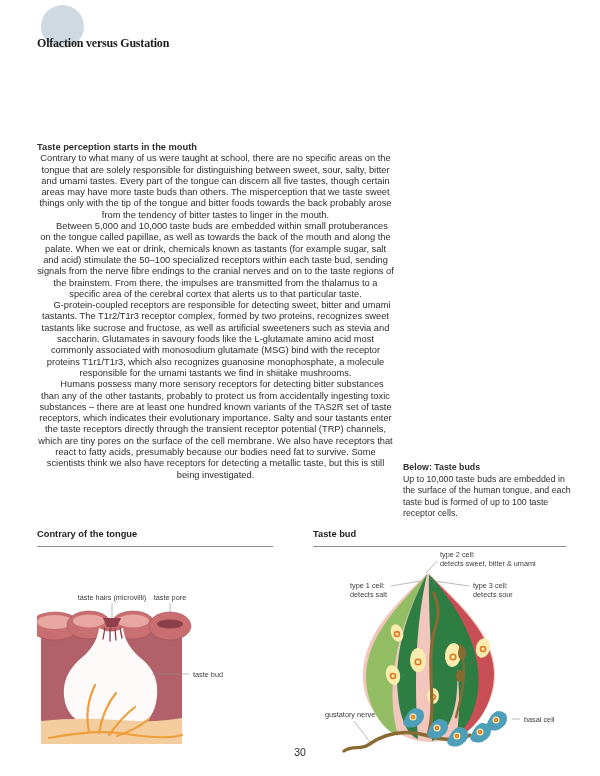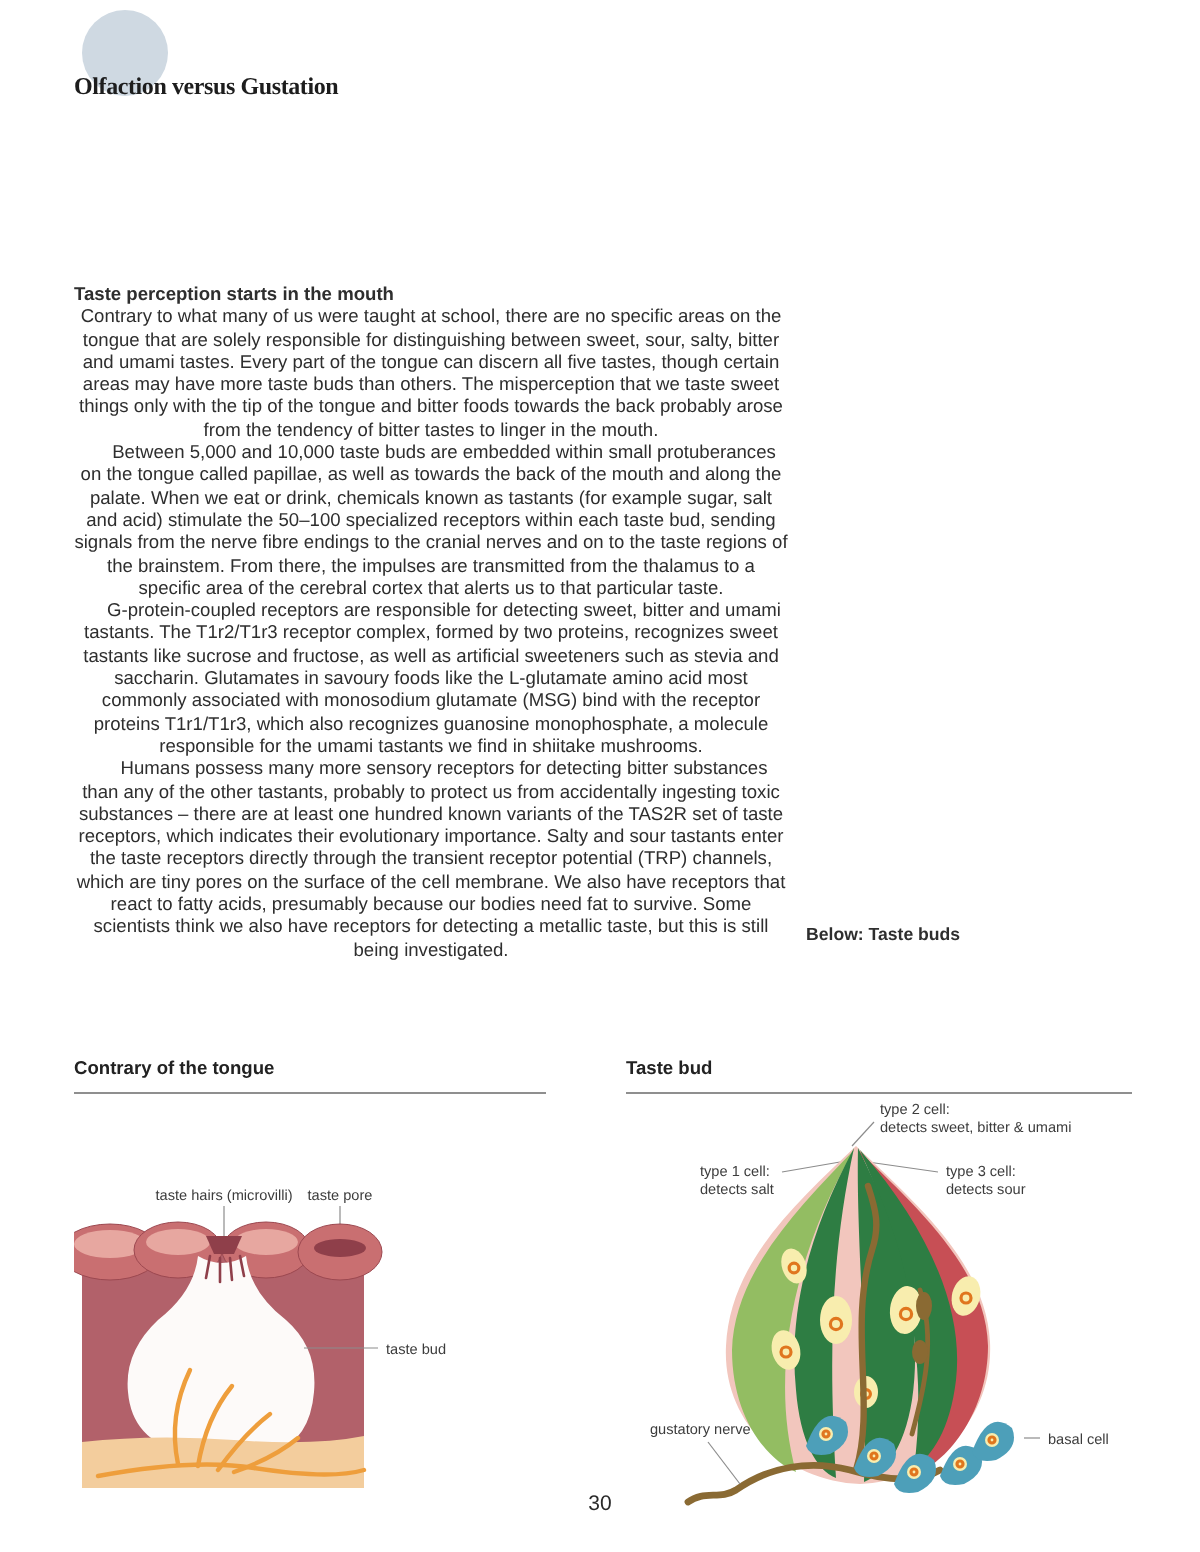--- a/index.html
+++ b/index.html
@@ -62,20 +62,21 @@
 <div class="abs body-col">
   <h2 class="article-heading">Taste perception starts in the mouth</h2>
   <p>Contrary to what many of us were taught at school, there are no specific areas on the tongue that are solely responsible for distinguishing between sweet, sour, salty, bitter and umami tastes. Every part of the tongue can discern all five tastes, though certain areas may have more taste buds than others. The misperception that we taste sweet things only with the tip of the tongue and bitter foods towards the back probably arose from the tendency of bitter tastes to linger in the mouth.</p>
   <p class="indent">Between 5,000 and 10,000 taste buds are embedded within small protuberances on the tongue called papillae, as well as towards the back of the mouth and along the palate. When we eat or drink, chemicals known as tastants (for example sugar, salt and acid) stimulate the 50–100 specialized receptors within each taste bud, sending signals from the nerve fibre endings to the cranial nerves and on to the taste regions of the brainstem. From there, the impulses are transmitted from the thalamus to a specific area of the cerebral cortex that alerts us to that particular taste.</p>
   <p class="indent">G-protein-coupled receptors are responsible for detecting sweet, bitter and umami tastants. The T1r2/T1r3 receptor complex, formed by two proteins, recognizes sweet tastants like sucrose and fructose, as well as artificial sweeteners such as stevia and saccharin. Glutamates in savoury foods like the L-glutamate amino acid most commonly associated with monosodium glutamate (MSG) bind with the receptor proteins T1r1/T1r3, which also recognizes guanosine monophosphate, a molecule responsible for the umami tastants we find in shiitake mushrooms.</p>
   <p class="indent">Humans possess many more sensory receptors for detecting bitter substances than any of the other tastants, probably to protect us from accidentally ingesting toxic substances – there are at least one hundred known variants of the TAS2R set of taste receptors, which indicates their evolutionary importance. Salty and sour tastants enter the taste receptors directly through the transient receptor potential (TRP) channels, which are tiny pores on the surface of the cell membrane. We also have receptors that react to fatty acids, presumably because our bodies need fat to survive. Some scientists think we also have receptors for detecting a metallic taste, but this is still being investigated.</p>
 </div>
 
 <div class="abs sidenote">
   <span class="sn-head">Below: Taste buds</span><br>
+  <span>Up to 10,000 taste buds are embedded in the surface of the human tongue, and each taste bud is formed of up to 100 taste receptor cells.</span>
 </div>
 
 <div class="abs fig-header left">Contrary of the tongue</div>
 <div class="abs fig-header right">Taste bud</div>
 
 <svg class="abs" style="left:37px;top:588px;" width="250" height="165" viewBox="0 0 250 165">
 
   <text x="75" y="12" text-anchor="middle">taste hairs (microvilli)</text>
   <text x="133" y="12" text-anchor="middle">taste pore</text>
   <line class="leader" x1="75" y1="15" x2="75" y2="36"></line>

